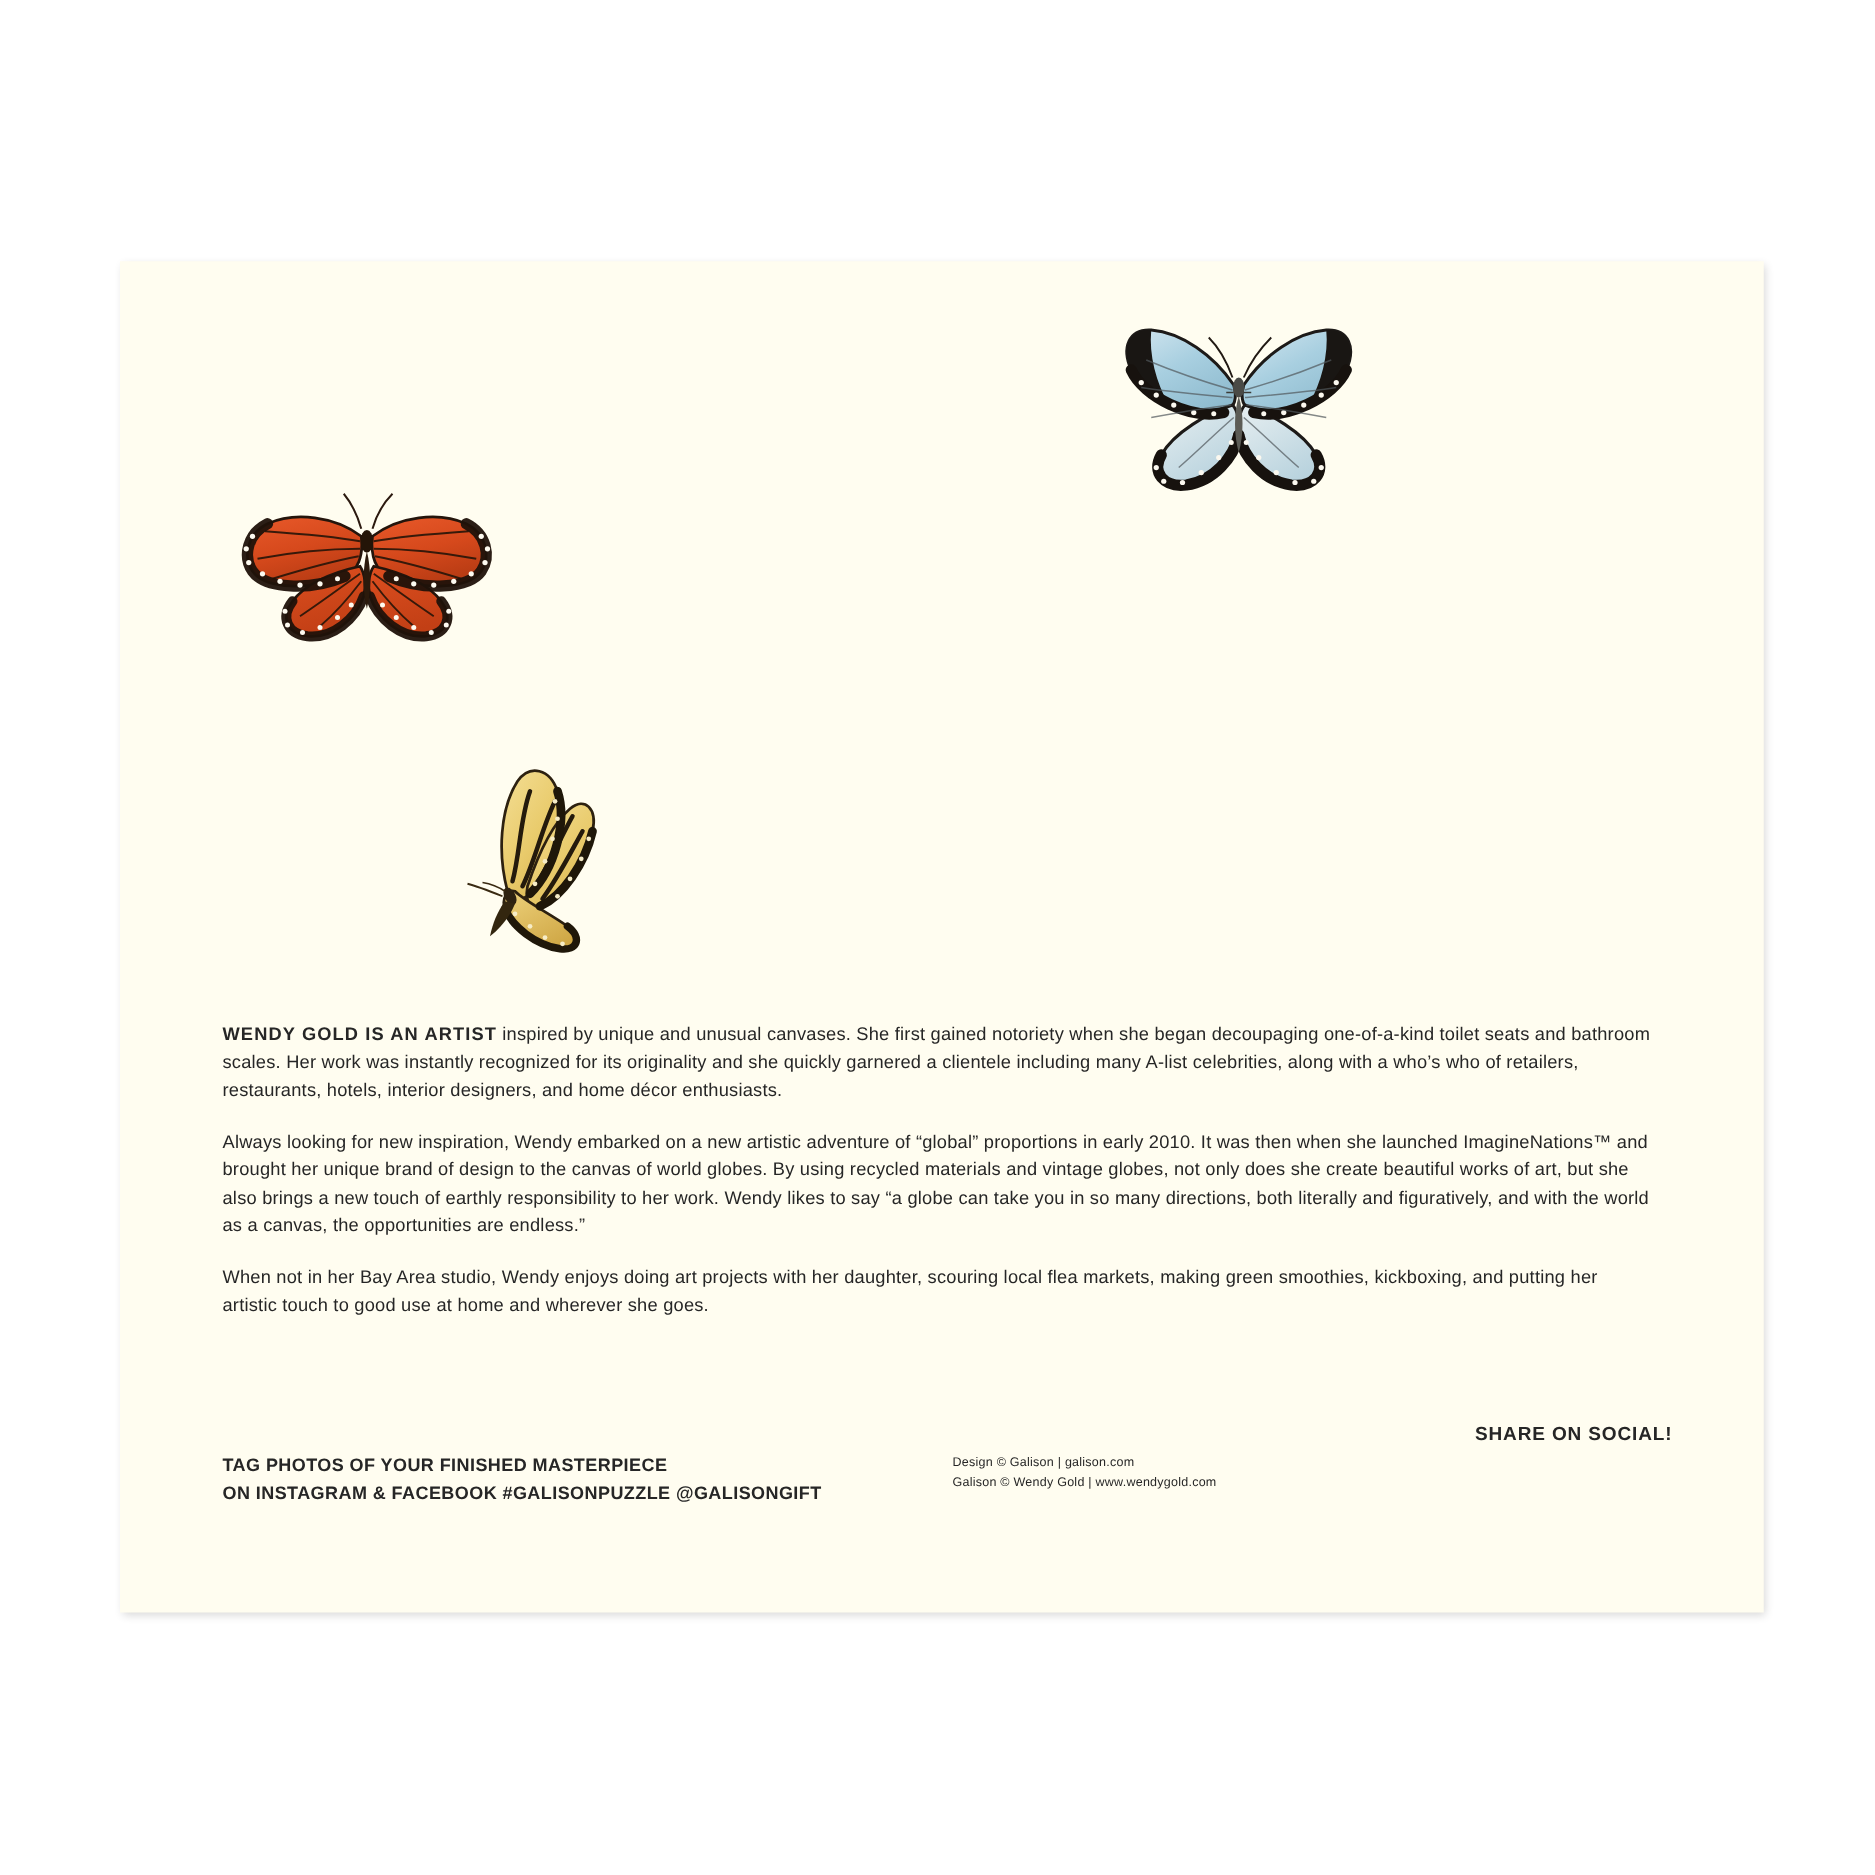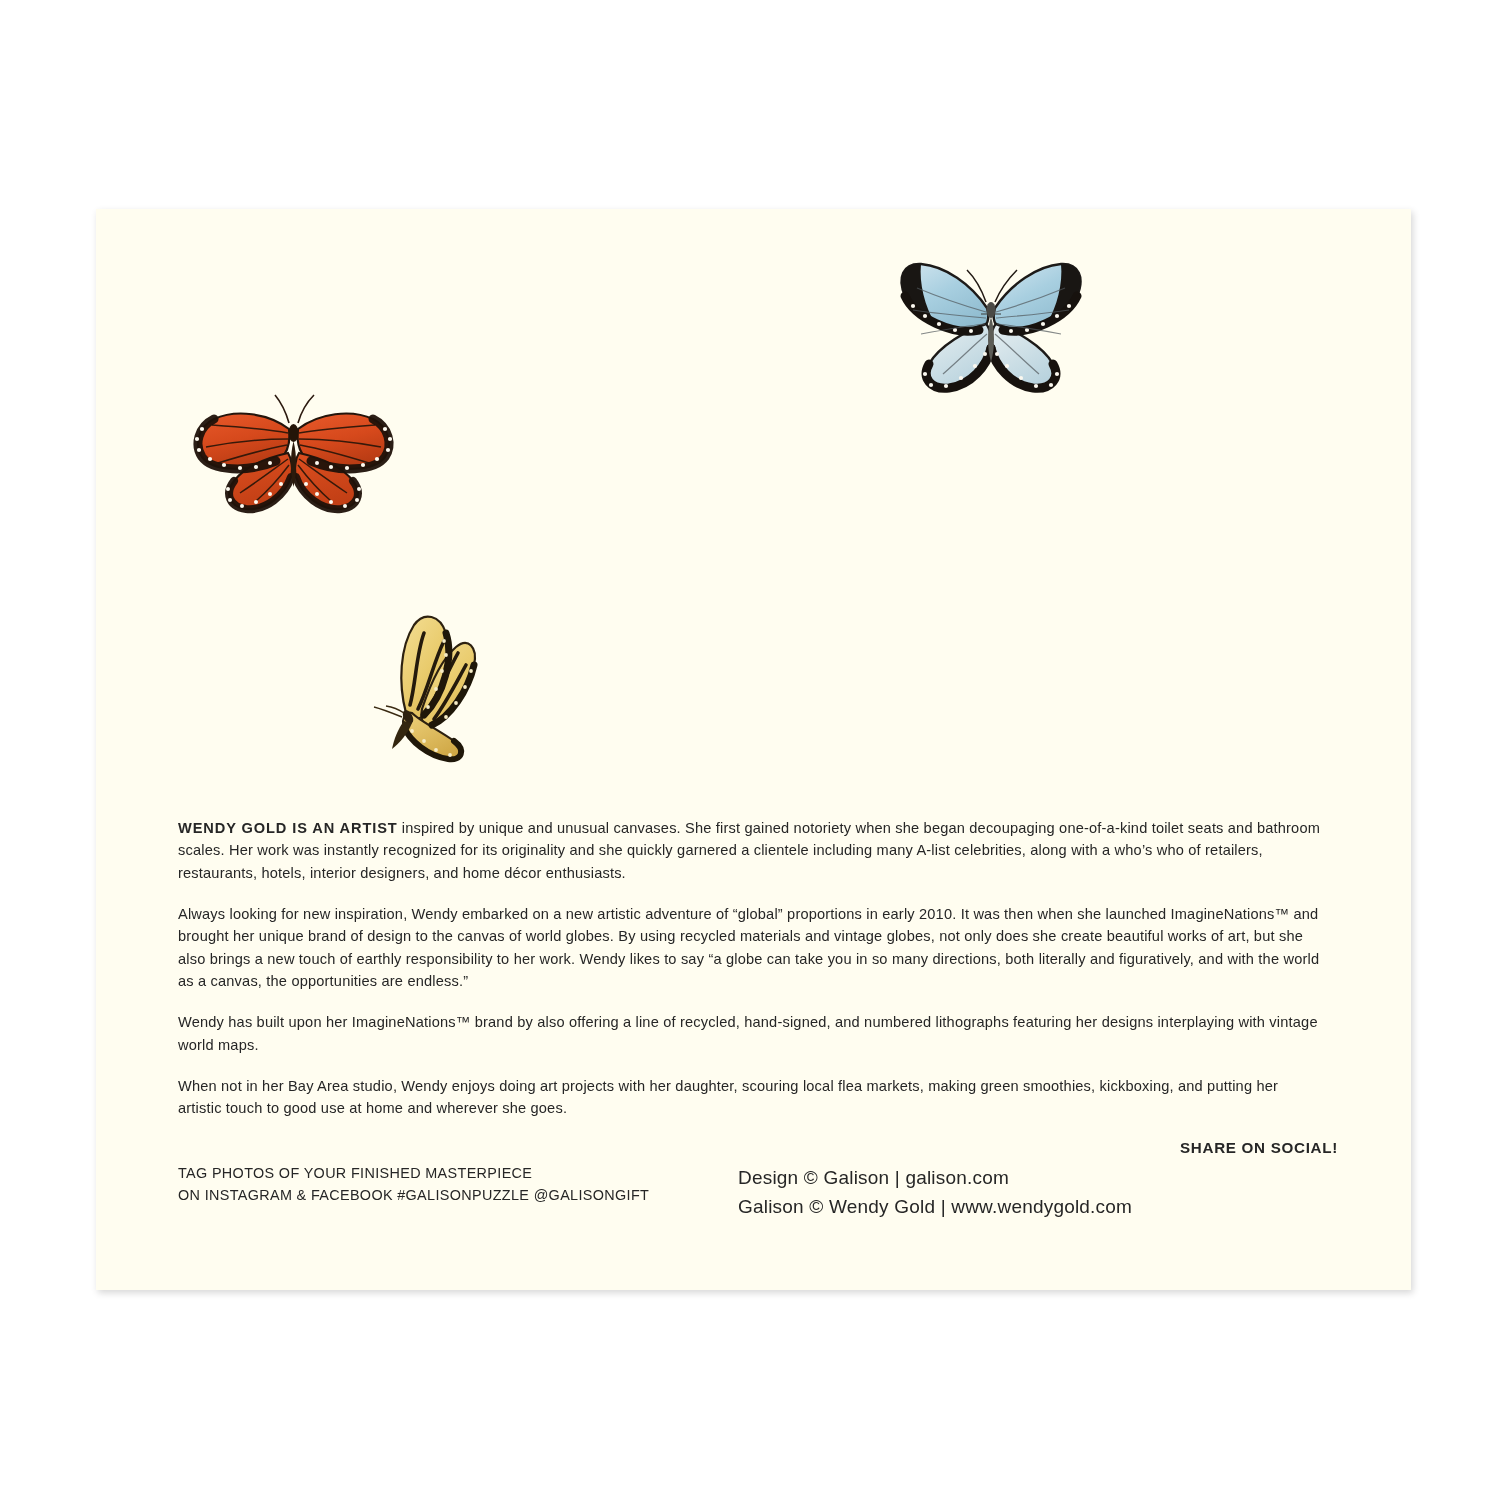--- a/index.html
+++ b/index.html
@@ -72,35 +72,37 @@
     color: #262626;
     margin-bottom: 7px;
     text-align: right;
   }
   #footer-cols {
     display: flex;
     align-items: flex-start;
   }
   #footer-left {
     width: 560px;
+    font-weight: bold;
   }
   .tag-line {
     font-size: 14.4px;
     letter-spacing: 0.35px;
     line-height: 1.52;
     color: #262626;
   }
   #footer-right {
     width: 430px;
   }
   .credit-line {
-    font-size: 19px;
+    font-size: 10px;
     letter-spacing: 0.2px;
     line-height: 1.55;
     color: #262626;
+    margin-left: 24px;
   }
 </style>
 </head>
 <body>
 
 <div id="stage">
 
   <div id="sheet">
 
     <div class="butterfly" id="bf-monarch">
@@ -303,21 +305,20 @@
 
         <ellipse cx="50" cy="108" rx="4.4" ry="7.5" fill="#2e2211" transform="rotate(-28 50 108)"></ellipse>
         <path d="M46 112 C40 120 36 130 34 140 C42 134 50 124 54 114 Z" fill="#33260f"></path>
         <path d="M46 104 C40 100 34 98 28 97" stroke="#3a2a12" stroke-width="1.3" fill="none"></path>
       </svg>
     </div>
 
     <div id="copy">
       <p><span class="lead-in">WENDY GOLD IS AN ARTIST</span><span> inspired by unique and unusual canvases. She first gained notoriety when she began decoupaging one-of-a-kind toilet seats and bathroom scales. Her work was instantly recognized for its originality and she quickly garnered a clientele including many A-list celebrities, along with a who’s who of retailers, restaurants, hotels, interior designers, and home décor enthusiasts.</span></p>
       <p>Always looking for new inspiration, Wendy embarked on a new artistic adventure of “global” proportions in early 2010. It was then when she launched ImagineNations™ and brought her unique brand of design to the canvas of world globes. By using recycled materials and vintage globes, not only does she create beautiful works of art, but she also brings a new touch of earthly responsibility to her work. Wendy likes to say “a globe can take you in so many directions, both literally and figuratively, and with the world as a canvas, the opportunities are endless.”</p>
-      <p>Wendy has built upon her ImagineNations™ brand by also offering a line of recycled, hand-signed, and numbered lithographs featuring her designs interplaying with vintage world maps.</p>
       <p>When not in her Bay Area studio, Wendy enjoys doing art projects with her daughter, scouring local flea markets, making green smoothies, kickboxing, and putting her artistic touch to good use at home and wherever she goes.</p>
     </div>
 
     <div id="footer">
       <div id="social-heading">SHARE ON SOCIAL!</div>
       <div id="footer-cols">
         <div id="footer-left">
           <div class="tag-line">TAG PHOTOS OF YOUR FINISHED MASTERPIECE</div>
           <div class="tag-line">ON INSTAGRAM &amp; FACEBOOK #GALISONPUZZLE @GALISONGIFT</div>
         </div>

